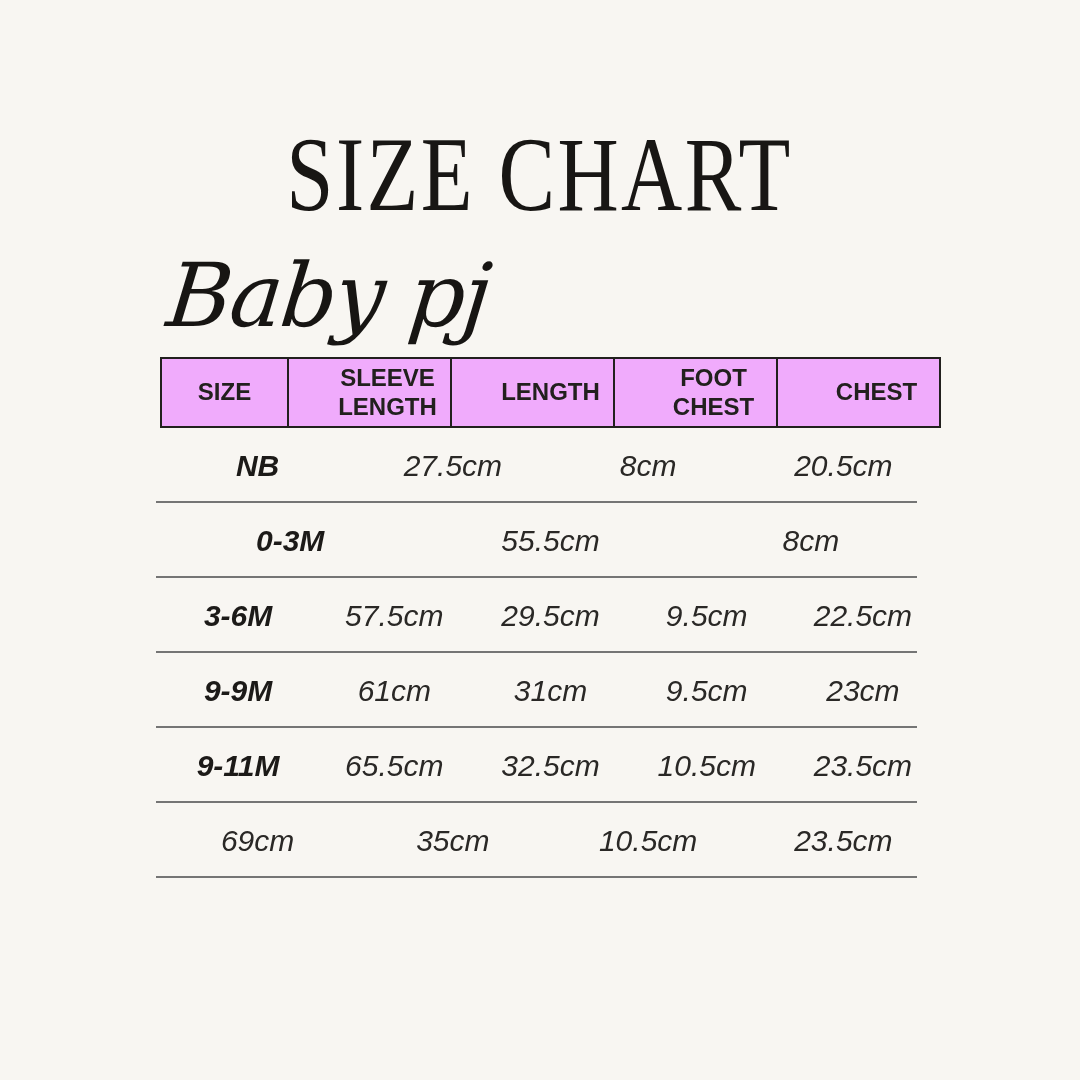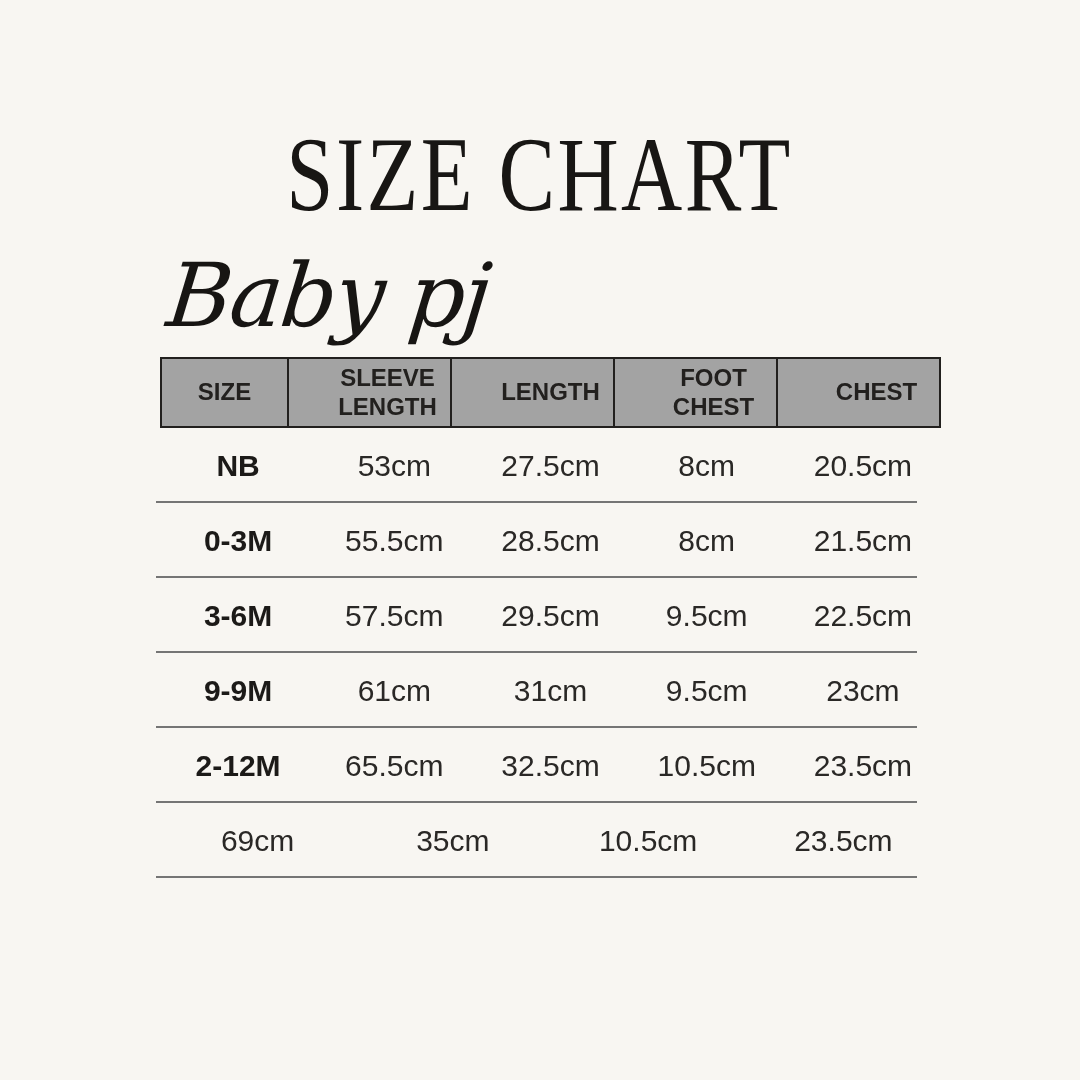--- a/index.html
+++ b/index.html
@@ -106,76 +106,74 @@
   .cell {
     flex: 1 1 0;
     display: flex;
     align-items: center;
     justify-content: center;
     text-align: center;
     font-size: 30px;
     color: #2a2826;
     padding: 12px 4px;
     box-sizing: border-box;
+    font-style: italic;
   }
   .cell.size {
     font-weight: 700;
     color: #1c1a18;
   }
 </style>
 </head>
 <body style="background: rgb(248, 246, 242);">
 
 <div class="canvas">
 
   <div class="title-wrap">
     <span class="title" style="color: rgb(24, 22, 20);">SIZE CHART</span>
   </div>
 
   <div class="brand">Baby pj</div>
 
   <div class="size-table">
-    <div class="thead" style="background: #a3a3a3; gap: 36px;">
+    <div class="thead" style="background: #f0abfc; gap: 36px;">
       <div class="th">SIZE</div>
       <div class="th">SLEEVE LENGTH</div>
       <div class="th">LENGTH</div>
       <div class="th">FOOT CHEST</div>
       <div class="th">CHEST</div>
     </div>
     <div class="tbody">
         <div class="row">
           <div class="cell size">NB</div>
-          <div class="cell">53cm</div>
           <div class="cell">27.5cm</div>
           <div class="cell">8cm</div>
           <div class="cell">20.5cm</div>
         </div>
         <div class="row">
           <div class="cell size">0-3M</div>
           <div class="cell">55.5cm</div>
-          <div class="cell">28.5cm</div>
           <div class="cell">8cm</div>
-          <div class="cell">21.5cm</div>
         </div>
         <div class="row">
           <div class="cell size">3-6M</div>
           <div class="cell">57.5cm</div>
           <div class="cell">29.5cm</div>
           <div class="cell">9.5cm</div>
           <div class="cell">22.5cm</div>
         </div>
         <div class="row">
           <div class="cell size">9-9M</div>
           <div class="cell">61cm</div>
           <div class="cell">31cm</div>
           <div class="cell">9.5cm</div>
           <div class="cell">23cm</div>
         </div>
         <div class="row">
-          <div class="cell size">2-12M</div>
+          <div class="cell size">9-11M</div>
           <div class="cell">65.5cm</div>
           <div class="cell">32.5cm</div>
           <div class="cell">10.5cm</div>
           <div class="cell">23.5cm</div>
         </div>
         <div class="row">
           <div class="cell">69cm</div>
           <div class="cell">35cm</div>
           <div class="cell">10.5cm</div>
           <div class="cell">23.5cm</div>

